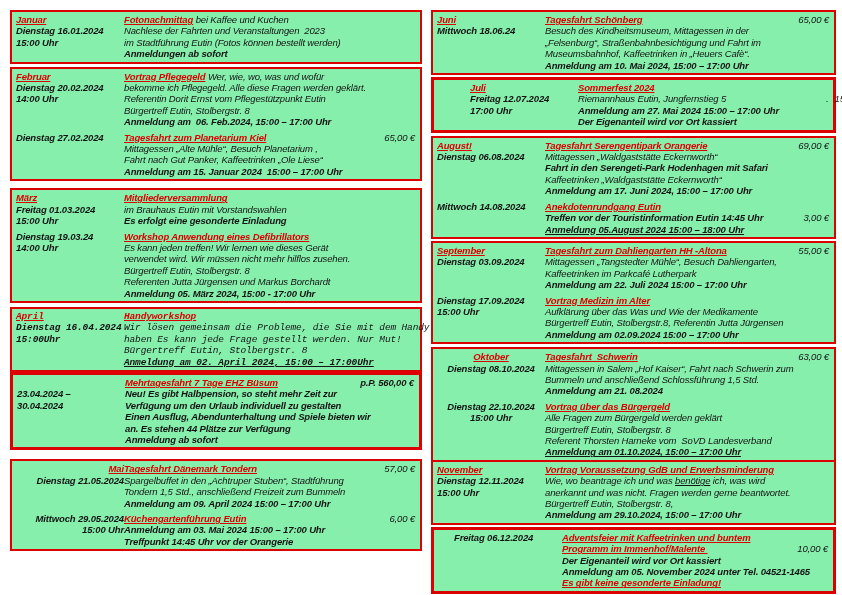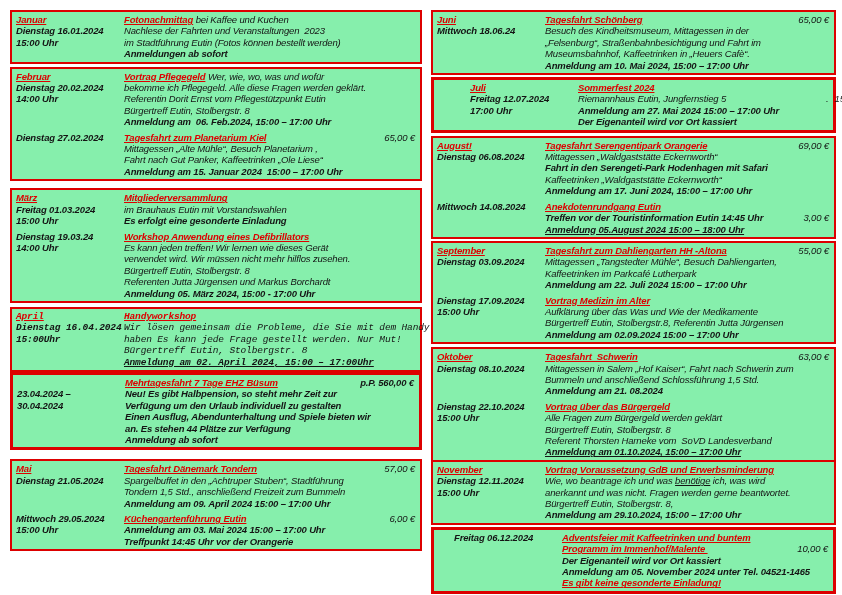--- a/index.html
+++ b/index.html
@@ -10,25 +10,25 @@
   }
   .col{position:absolute; top:10px;}
   #col-left{left:10px; width:412px;}
   #col-right{left:431px; width:405px;}
   .box{border:2px solid var(--red); padding:2px 5px 2px 4px; background:#86efac;}
   .box.thick{border-width:3px;}
   #col-left .box:nth-child(2){margin-top:3px;}
   #col-left .box:nth-child(3){margin-top:7px;}
   #col-left .box:nth-child(4){margin-top:4px;font-family:Liberation Mono, monospace;}
   #col-left .box:nth-child(5){margin-top:0px;}
-  #col-left .box:nth-child(6){margin-top:9px;}
+  #col-left .box:nth-child(6){margin-top:9px;text-align:right;}
   #col-right .box:nth-child(2){margin-top:2px;padding-left:36px;}
   #col-right .box:nth-child(3){margin-top:3px;}
   #col-right .box:nth-child(4){margin-top:2px;}
-  #col-right .box:nth-child(5){margin-top:3px;}
+  #col-right .box:nth-child(5){margin-top:3px;text-align:center;}
   #col-right .box:nth-child(6){margin-top:-2px;}
   #col-right .box:nth-child(7){margin-top:2px;padding-left:20px;}
   .event + .event{margin-top:4px;}
   .row{display:flex; align-items:baseline; line-height:11.4px; font-size:9.5px; letter-spacing:-0.15px; white-space:nowrap;}
   .lcell{flex:0 0 108px; min-width:0;}
   .l-month{color:var(--red); font-weight:bold; text-decoration:underline;}
   .l-date{font-weight:bold;}
   .ccell{flex:1 1 auto; display:flex; align-items:baseline; min-width:0;}
   .s-title{color:var(--red); font-weight:bold; text-decoration:underline; white-space:pre;}
   .s-i{white-space:pre;}

